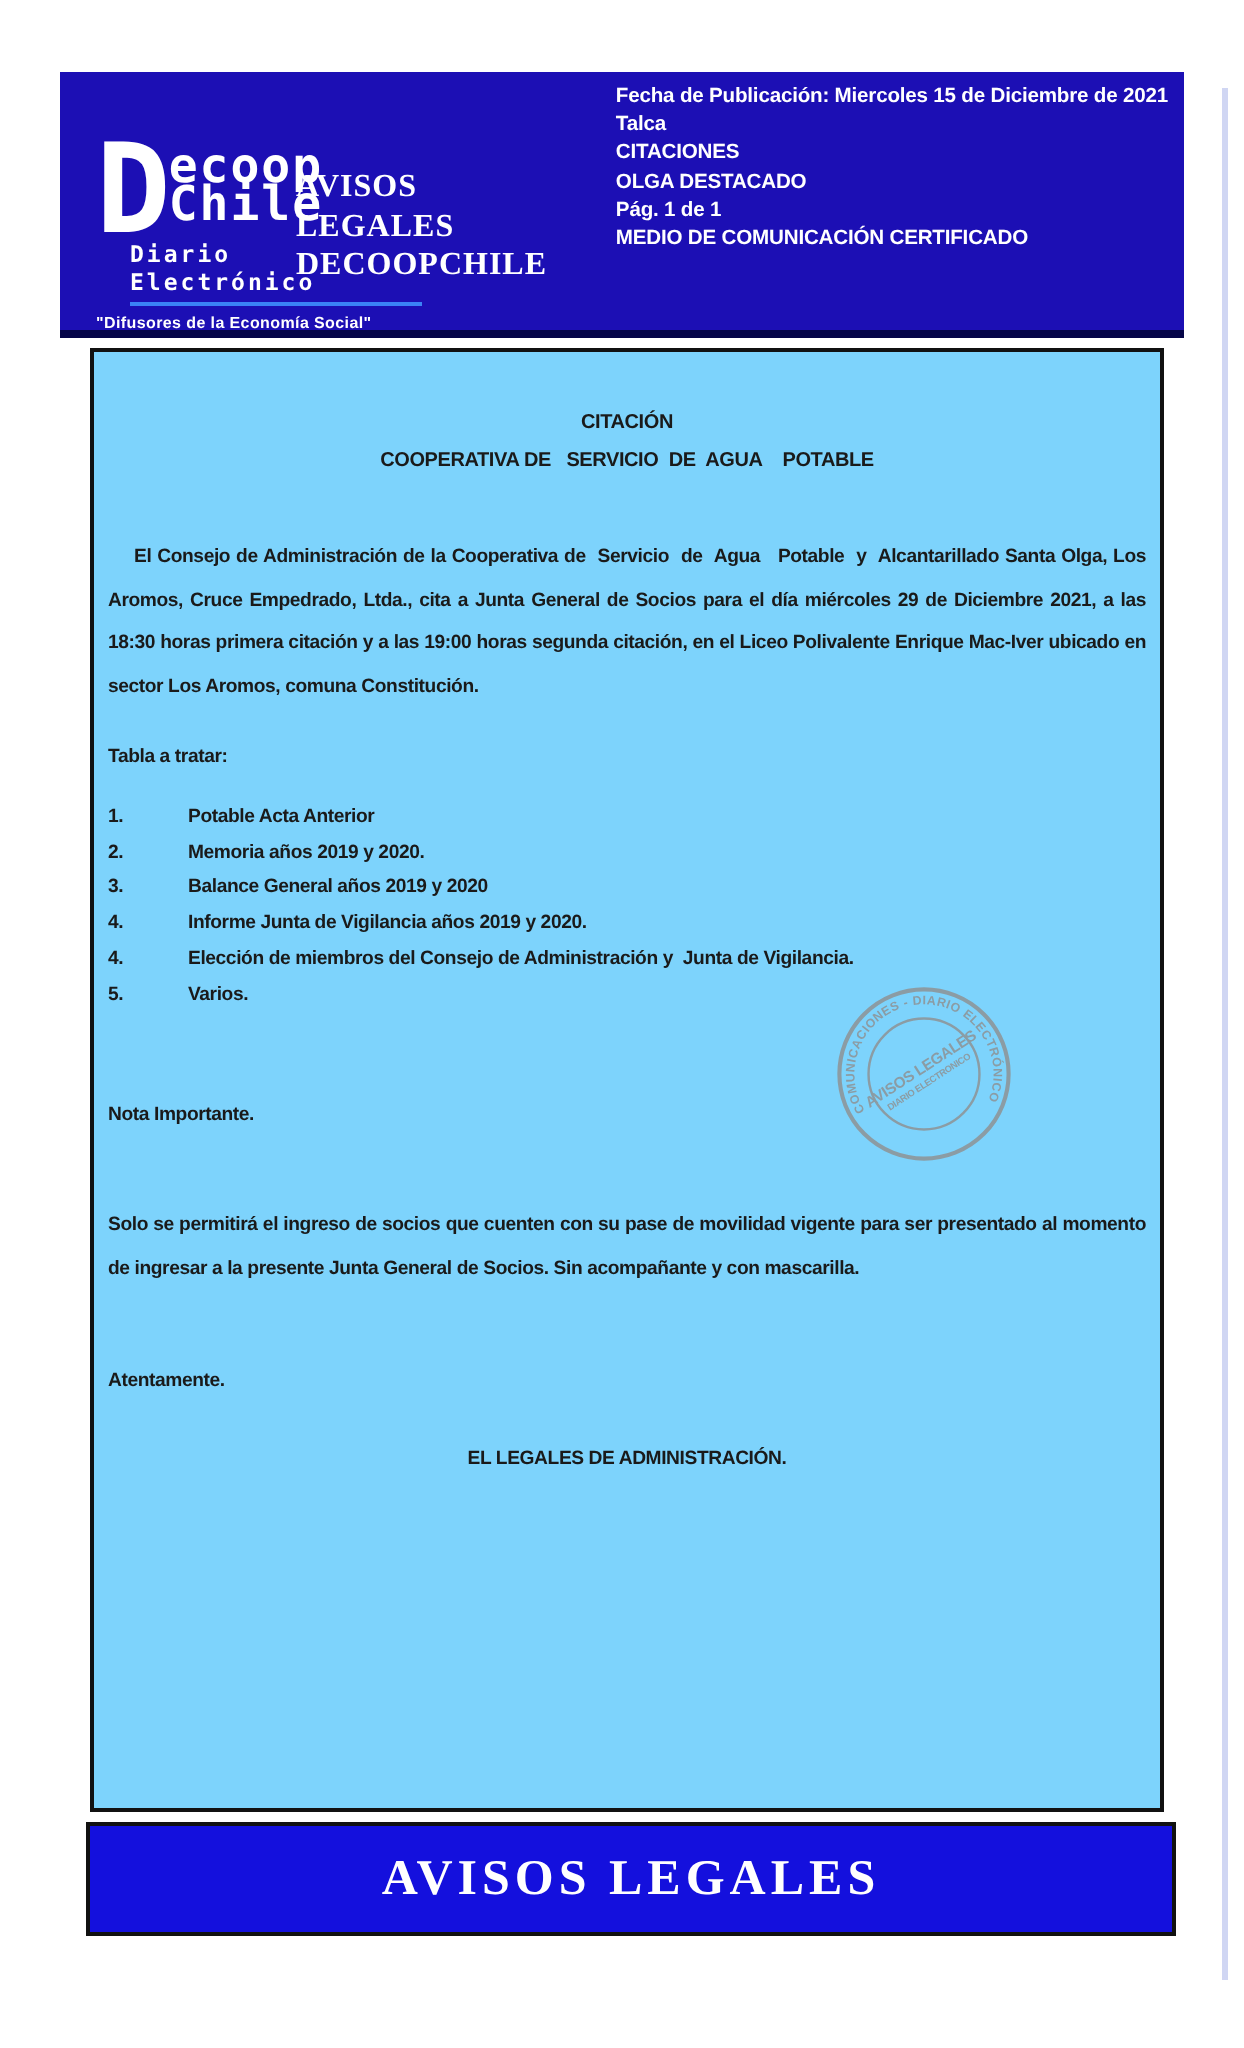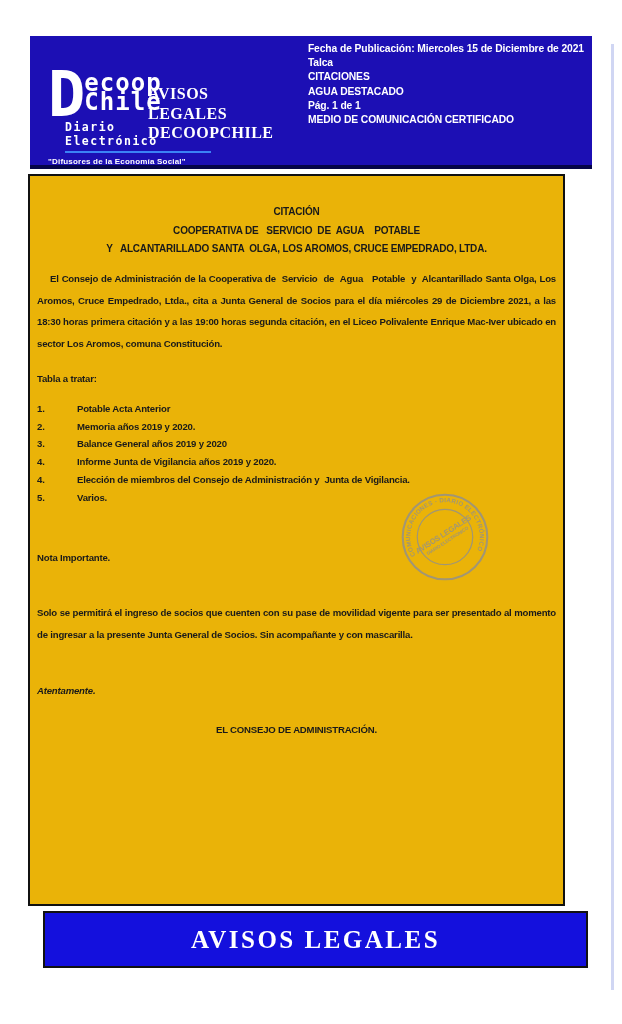--- a/index.html
+++ b/index.html
@@ -52,36 +52,36 @@
     font-family:"Liberation Serif",serif;font-weight:bold;
     font-size:16px;line-height:19.5px;letter-spacing:.5px;
   }
   .meta{
     position:absolute;right:8px;top:6px;text-align:left;
     font-size:10.3px;font-weight:bold;line-height:14.2px;letter-spacing:-.1px;
   }
   .meta .email{text-decoration:underline;color:#fff;cursor:pointer;}
   
   .doc{
-    position:absolute;left:28px;top:174px;width:537px;height:732px;
-    border:2px solid #111;background:#eab308;
+    position:absolute;left:45px;top:174px;width:537px;height:732px;
+    border:2px solid #111;background:#7dd3fc;
     font-weight:bold;font-size:9.6px;letter-spacing:-.2px;
   }
   .doc .abs{position:absolute;left:7px;right:7px;}
   .title-block{top:27px;text-align:center;font-size:10px;line-height:18.6px;}
   .title-block div{white-space:pre;}
   .intro{top:92px;text-align:justify;line-height:21.6px;text-indent:13px;white-space:pre-wrap;}
   .agenda-heading{top:197px;}
   .agenda{top:224px;}
   .agenda-row{display:grid;grid-template-columns:40px 1fr;line-height:17.7px;}
   .agenda-row span{white-space:pre;}
   .note-heading{top:376px;}
   .note-body{top:426px;text-align:justify;line-height:21.6px;white-space:pre-wrap;}
   .mandatory{top:479px;}
-  .closing{top:509px;font-style:italic;}
+  .closing{top:509px;}
   .signature{top:548px;text-align:center;}
   
   .stamp{
     position:absolute;left:368px;top:314px;width:94px;height:94px;
     opacity:.8;
   }
   
   .footer{
     position:absolute;left:43px;top:911px;width:545px;height:57px;
     background:var(--footer-bg);border:2px solid #111;
@@ -116,32 +116,31 @@
   <div class="brand">
     <div>AVISOS</div>
     <div>LEGALES</div>
     <div>DECOOPCHILE</div>
   </div>
 
   <div class="meta">
     <div>Fecha de Publicación: Miercoles 15 de Diciembre de 2021</div>
     <div>Talca</div>
     <div>CITACIONES</div>
-    <div>AGUA DESTACADO</div>
+    <div>OLGA DESTACADO</div>
     <div>Pág. 1 de 1</div>
     <div>MEDIO DE COMUNICACIÓN CERTIFICADO</div>
   </div>
 </div>
 
 <div class="doc">
 
   <div class="abs title-block">
     <div>CITACIÓN</div>
     <div>COOPERATIVA DE   SERVICIO  DE  AGUA    POTABLE</div>
-    <div>Y   ALCANTARILLADO SANTA  OLGA, LOS AROMOS, CRUCE EMPEDRADO, LTDA.</div>
   </div>
 
   <div class="abs intro">El Consejo de Administración de la Cooperativa de  Servicio  de  Agua   Potable  y  Alcantarillado Santa Olga, Los Aromos, Cruce Empedrado, Ltda., cita a Junta General de Socios para el día miércoles 29 de Diciembre 2021, a las 18:30 horas primera citación y a las 19:00 horas segunda citación, en el Liceo Polivalente Enrique Mac-Iver ubicado en sector Los Aromos, comuna Constitución.</div>
 
   <div class="abs agenda-heading">Tabla a tratar:</div>
 
   <div class="abs agenda">
     <div class="agenda-row">
       <span>1.</span>
       <span>Potable Acta Anterior</span>
@@ -185,20 +184,20 @@
     </svg>
   </div>
 
   <div class="abs note-heading">Nota Importante.</div>
 
   <div class="abs note-body">Solo se permitirá el ingreso de socios que cuenten con su pase de movilidad vigente para ser presentado al momento de ingresar a la presente Junta General de Socios. Sin acompañante y con mascarilla.</div>
 
 
   <div class="abs closing">Atentamente.</div>
 
-  <div class="abs signature">EL CONSEJO DE ADMINISTRACIÓN.</div>
+  <div class="abs signature">EL LEGALES DE ADMINISTRACIÓN.</div>
 </div>
 
 <div class="footer">
   <span class="footer-label">AVISOS LEGALES</span>
 </div>
 
 <div class="artifact-line"></div>
 
 </body></html>

